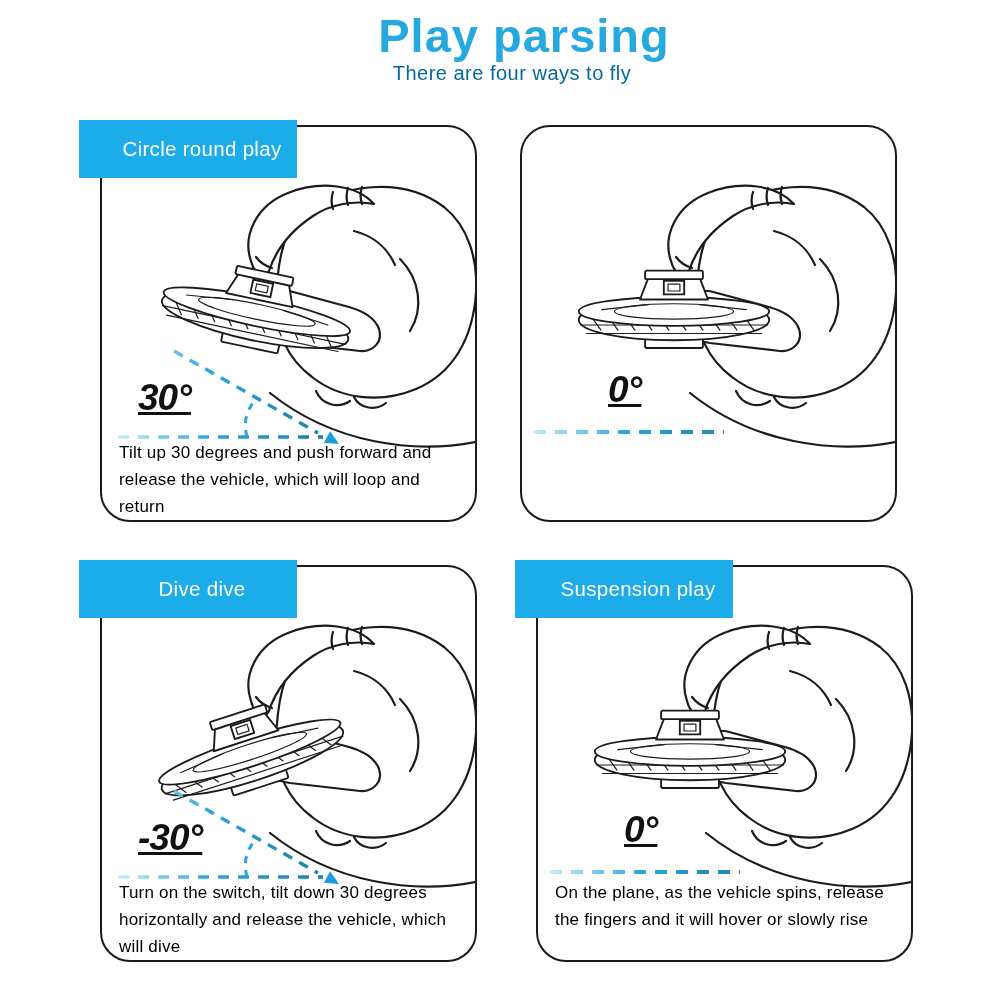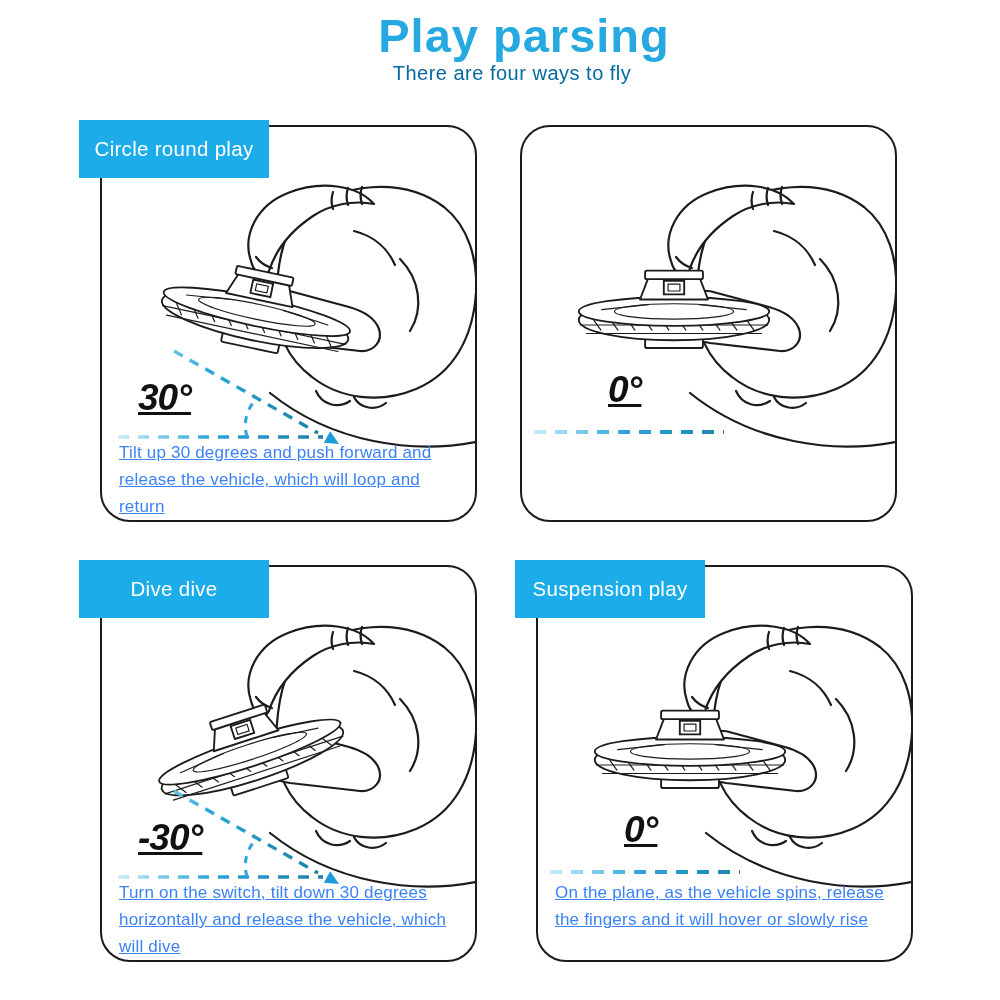--- a/index.html
+++ b/index.html
@@ -21,34 +21,34 @@
     border:2px solid #1b1b1b;border-radius:30px;
   }
   .panel.p0{left:100px;top:125px;}
   .panel.p1{left:520px;top:125px;}
   .panel.p2{left:100px;top:565px;}
   .panel.p3{left:536px;top:565px;}
   .badge{
     position:absolute;left:-23px;top:-7px;width:190px;height:58px;
     background:var(--accent,#1CACE9);color:#fff;display:flex;
     align-items:center;justify-content:center;font-size:20.5px;
-    font-weight:500;letter-spacing:.3px;z-index:3;
+    font-weight:500;letter-spacing:.3px;z-index:3;padding-left:28px;
   }
   .illus{
     position:absolute;left:0;top:0;width:373px;height:393px;z-index:1;
   }
   .angle-label{
     position:absolute;z-index:2;font-size:37px;font-weight:700;font-style:italic;
     color:#111;letter-spacing:-1px;text-decoration:underline;
   }
   .angle-label.wedge{left:36px;top:250px;}
   .angle-label.flat{left:86px;top:242px;}
   .desc{
     position:absolute;left:17px;right:12px;top:312px;z-index:2;
-    font-size:17px;line-height:27px;color:#3b82f6;letter-spacing:.2px;text-decoration:underline;
+    font-size:17px;line-height:27px;color:#000000;letter-spacing:.2px;
   }
   .defs-holder{position:absolute;width:0;height:0;overflow:hidden;}
   .lineart{stroke:#1c1c1c;fill:none;stroke-width:2.2;stroke-linecap:round;stroke-linejoin:round;}
   .whitefill{fill:#ffffff;}
   .thin{stroke-width:1.4;}
 </style>
 </head>
 <body style="--accent: #1CACE9; --title: #26A9E0;">
 
 <svg class="defs-holder" aria-hidden="true">

